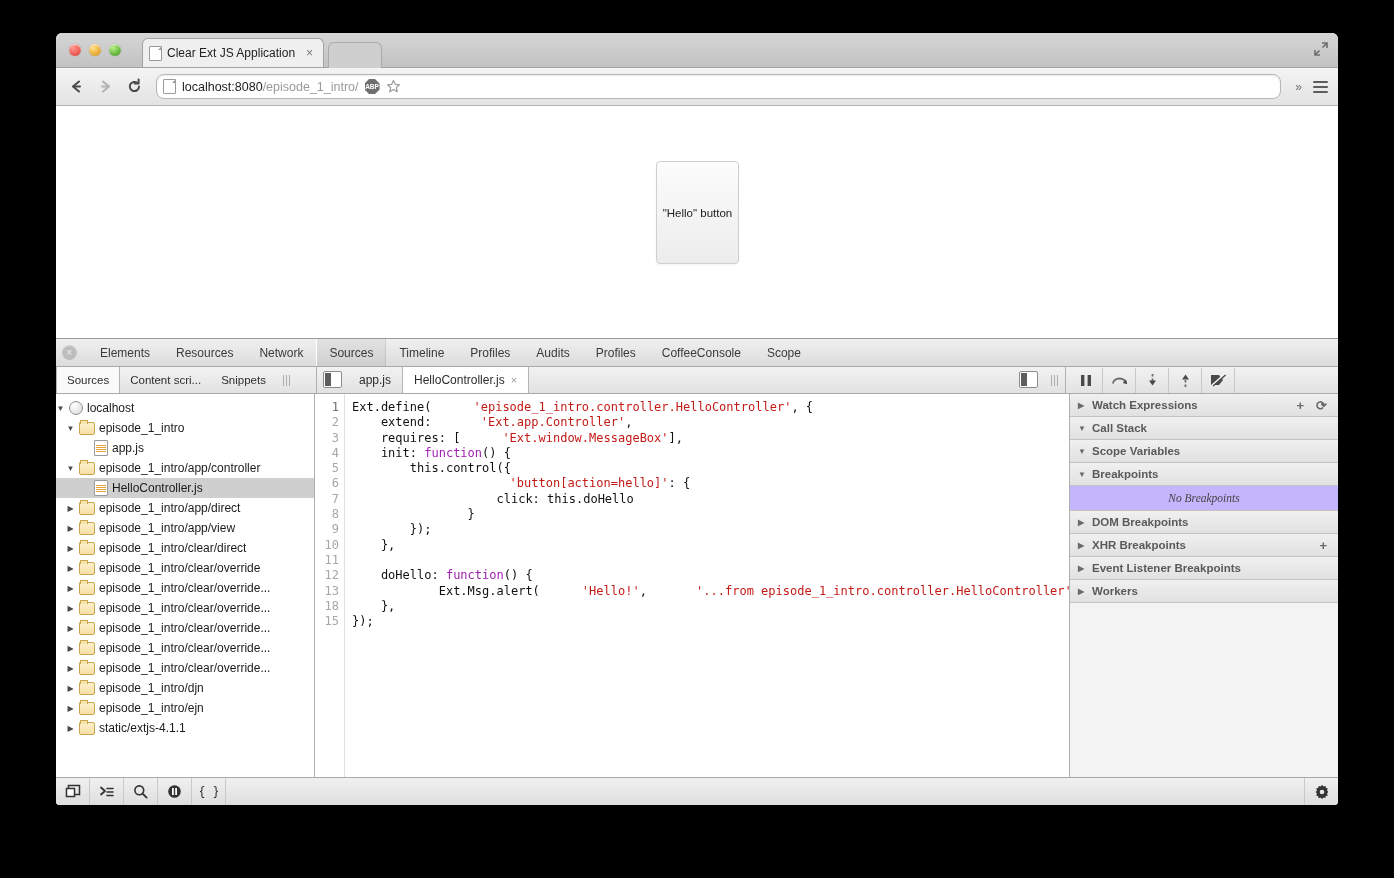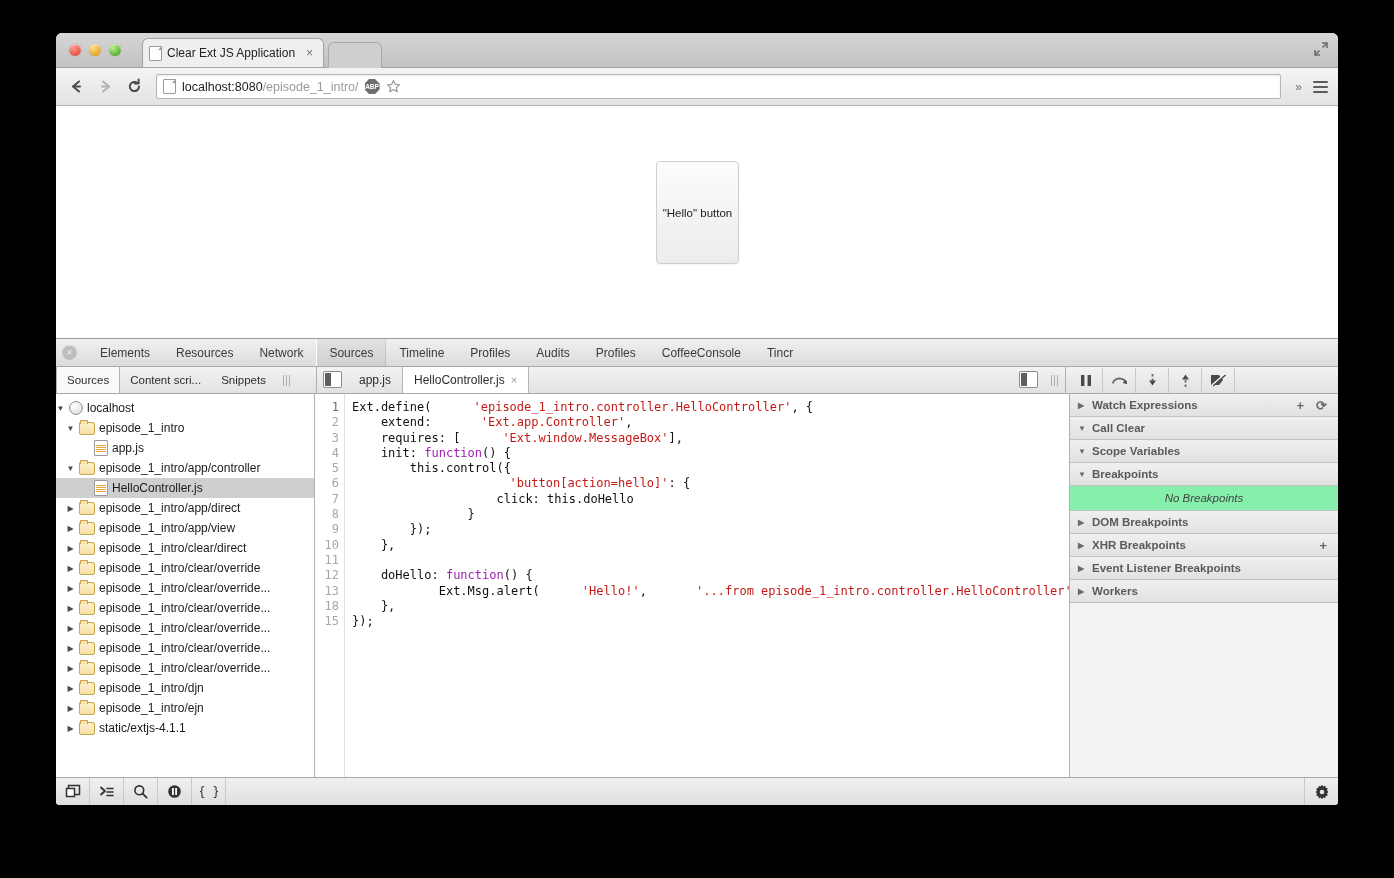--- a/index.html
+++ b/index.html
@@ -52,21 +52,21 @@
   }
   
   .navbar{
     height:37px;background:linear-gradient(#f4f4f4,#e3e3e3);
     border-bottom:1px solid #b4b4b4;
     display:flex;align-items:center;padding:0 10px;gap:9px;flex:0 0 auto;
   }
   .navbtn{width:20px;height:20px;display:flex;align-items:center;justify-content:center;color:#5d5d5d;}
   .navbtn.dim{color:#b2b2b2;}
   .omnibox{
-    flex:1;height:23px;background:#fff;border:1px solid #b6b6b6;border-radius:2px;
+    flex:1;height:23px;background:#fff;border:1px solid #b6b6b6;border-radius:8px;
     display:flex;align-items:center;padding:0 6px;gap:6px;margin:0 3px;
     box-shadow:inset 0 1px 2px rgba(0,0,0,.08);
   }
   .url{font-size:12.5px;color:#9a9a9a;white-space:nowrap;overflow:hidden;}
   .url b{color:#1d1d1d;font-weight:normal;}
   .abp{
     width:15px;height:15px;background:#6f6f6f;color:#fff;font-size:6.5px;font-weight:bold;
     display:flex;align-items:center;justify-content:center;flex:0 0 auto;
     clip-path:polygon(30% 0,70% 0,100% 30%,100% 70%,70% 100%,30% 100%,0 70%,0 30%);
   }
@@ -187,22 +187,22 @@
   }
   .sect{
     height:22px;display:flex;align-items:center;gap:6px;padding:0 8px;
     background:linear-gradient(#f0f0f0,#e1e1e1);border-bottom:1px solid #c2c2c2;
     font-size:11.5px;font-weight:bold;color:#5a5a5a;
   }
   .sect .arrow{font-size:8px;color:#6a6a6a;width:8px;}
   .sect .spacer{flex:1;}
   .sect .act{color:#6a6a6a;font-size:13px;padding:0 3px;}
   .empty{
-    background:#86efac;height:24px;display:flex;align-items:center;justify-content:center;
-    font-size:11.5px;font-style:italic;color:#444;border-bottom:1px solid #c2c2c2;
+    background:#c4b5fd;height:24px;display:flex;align-items:center;justify-content:center;
+    font-size:11.5px;font-style:italic;color:#444;border-bottom:1px solid #c2c2c2;font-family:Liberation Serif, serif;
   }
   .dbg-fill{flex:1;background:#f3f3f3;}
   
   .status{
     height:27px;flex:0 0 auto;background:linear-gradient(#f0f0f0,#dedede);
     border-top:1px solid #a9a9a9;display:flex;align-items:stretch;
   }
   .sbtn{
     width:33px;display:flex;align-items:center;justify-content:center;
     border-right:1px solid #c9c9c9;color:#333;
@@ -283,21 +283,21 @@
       <div class="closebtn">×</div>
       <div class="dt-tab">Elements</div>
       <div class="dt-tab">Resources</div>
       <div class="dt-tab">Network</div>
       <div class="dt-tab active">Sources</div>
       <div class="dt-tab">Timeline</div>
       <div class="dt-tab">Profiles</div>
       <div class="dt-tab">Audits</div>
       <div class="dt-tab">Profiles</div>
       <div class="dt-tab">CoffeeConsole</div>
-      <div class="dt-tab">Tincr</div>
+      <div class="dt-tab">Scope</div>
     </div>
 
     <div class="dt-sub">
       <div class="sub-left">
         <div class="sub-tab active">Sources</div>
         <div class="sub-tab">Content scri...</div>
         <div class="sub-tab">Snippets</div>
         <div class="grip">
             <i></i>
             <i></i>
@@ -468,21 +468,21 @@
       <div class="dbg">
         <div class="sect">
           <span class="arrow">▶</span>
           <span>Watch Expressions</span>
           <span class="spacer"></span>
           <span class="act">+</span>
           <span class="act">⟳</span>
         </div>
         <div class="sect">
           <span class="arrow">▼</span>
-          <span>Call Clear</span>
+          <span>Call Stack</span>
         </div>
         <div class="sect">
           <span class="arrow">▼</span>
           <span>Scope Variables</span>
         </div>
         <div class="sect">
           <span class="arrow">▼</span>
           <span>Breakpoints</span>
         </div>
         <div class="empty">No Breakpoints</div>

